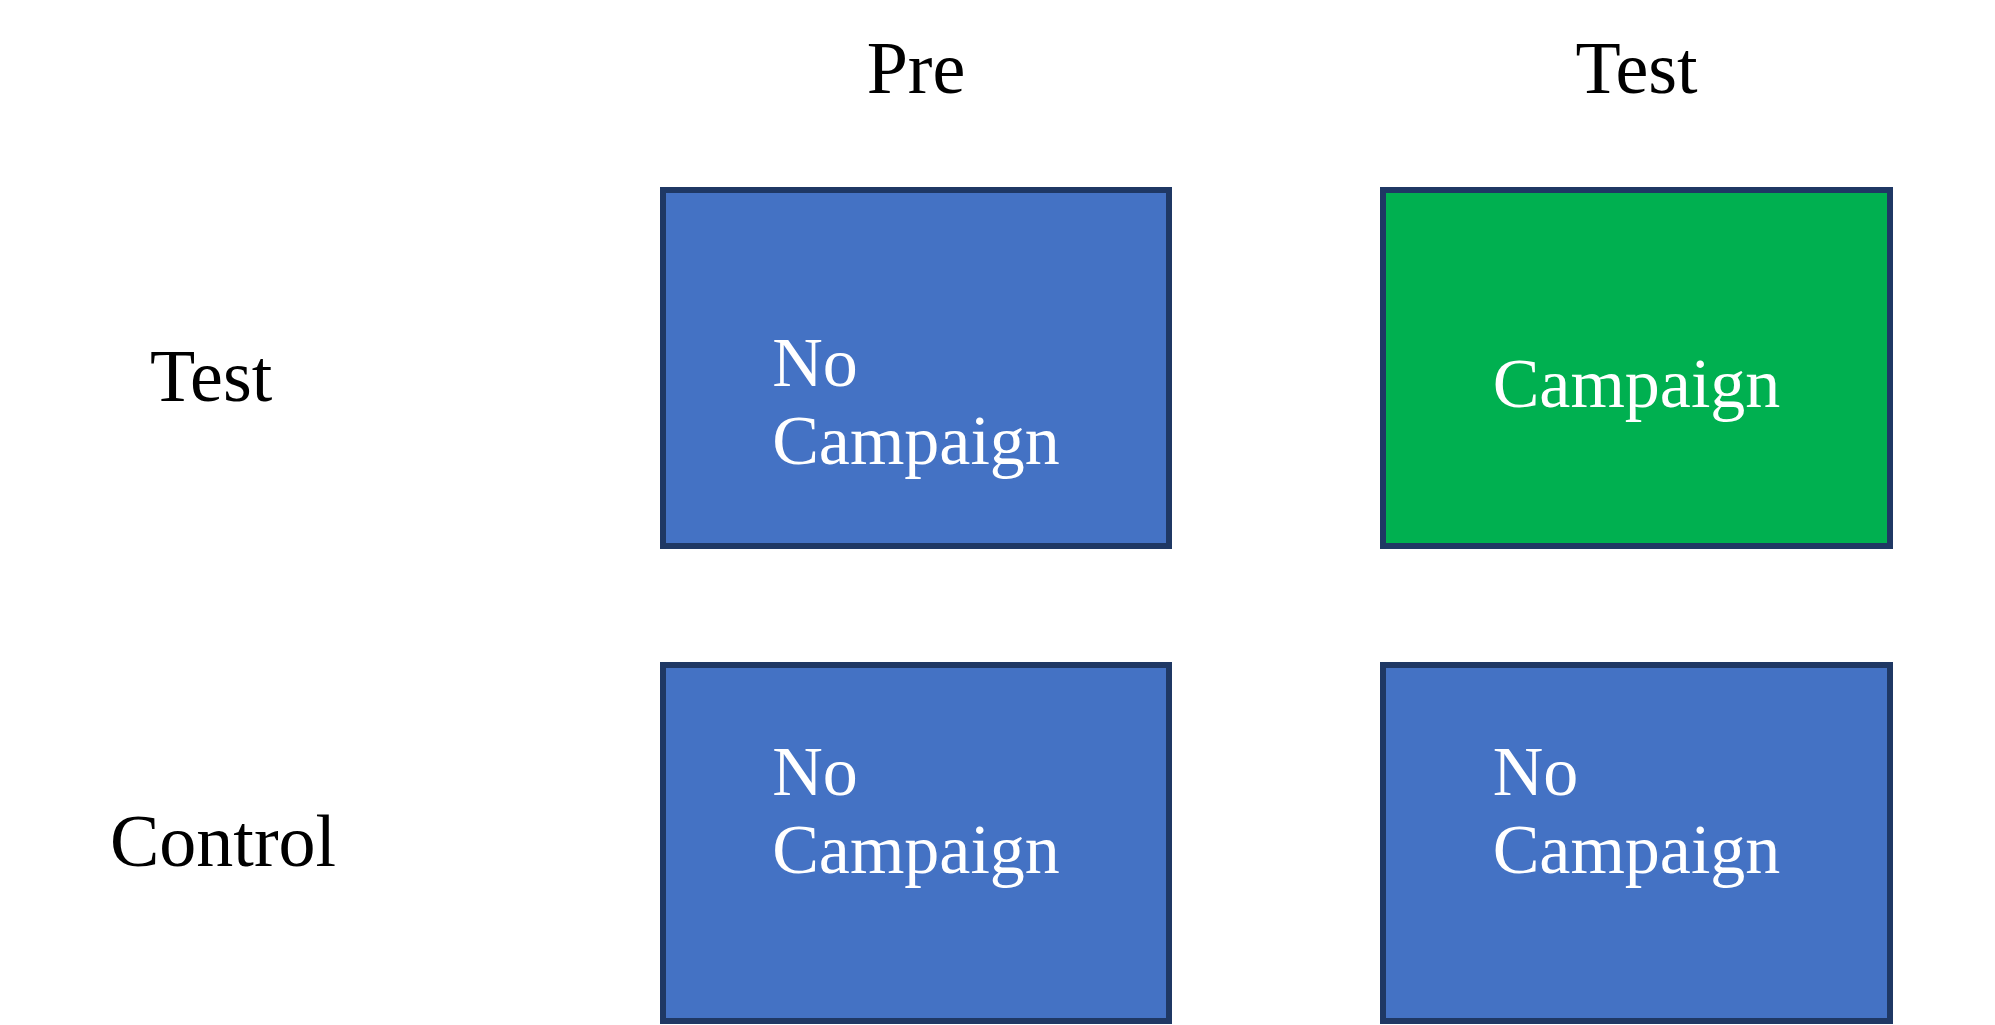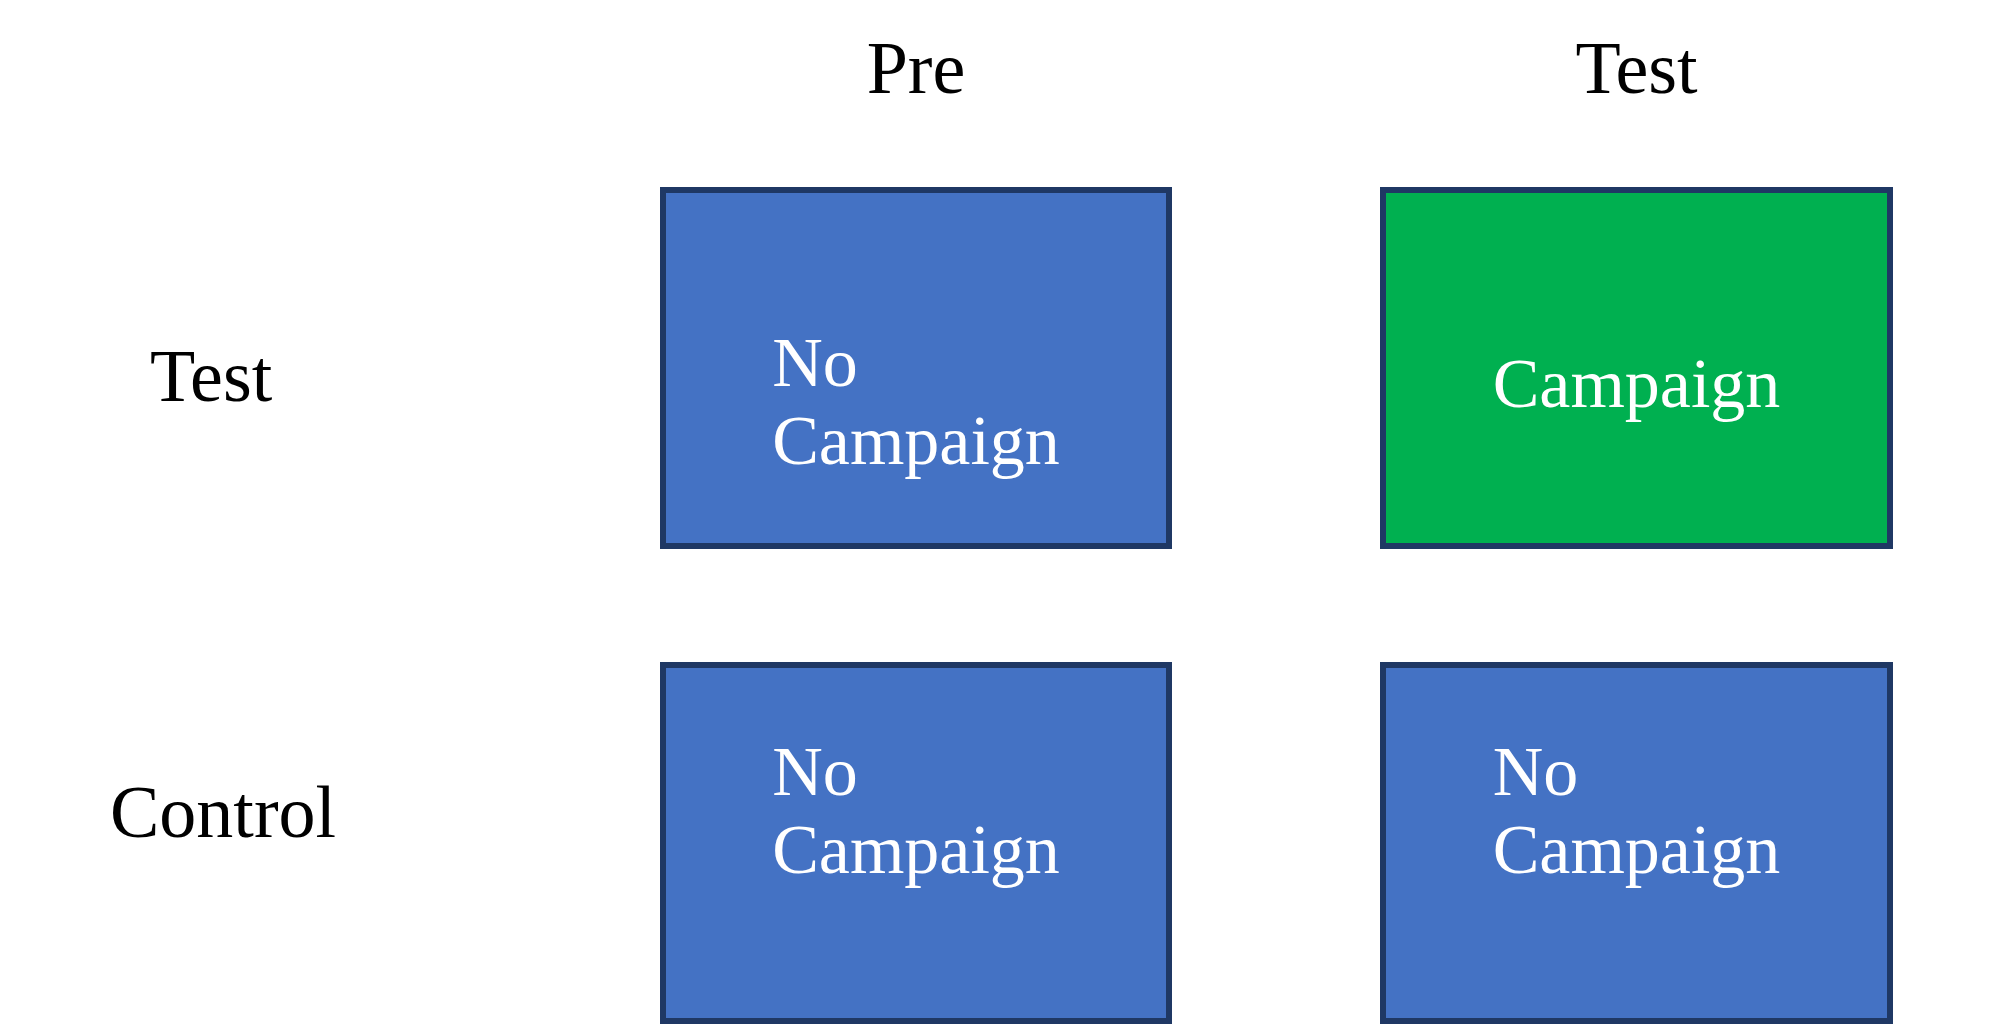--- a/index.html
+++ b/index.html
@@ -40,21 +40,21 @@
   
   .row-label {
     position: absolute;
     font-size: 74px;
     color: #000000;
     white-space: nowrap;
     height: 92px;
     line-height: 92px;
   }
   .row-label.test    { left: 150px; width: 440px; top: 330px; }
-  .row-label.control { left: 110px; width: 470px; top: 766px; }
+  .row-label.control { left: 110px; width: 470px; top: 795px; }
 
   
   .cell {
     position: absolute;
     box-sizing: border-box;
     border: 6px solid #1F3864;
     box-shadow: 0 0 0 0 transparent;
     display: flex;
     align-items: center;
     justify-content: center;

